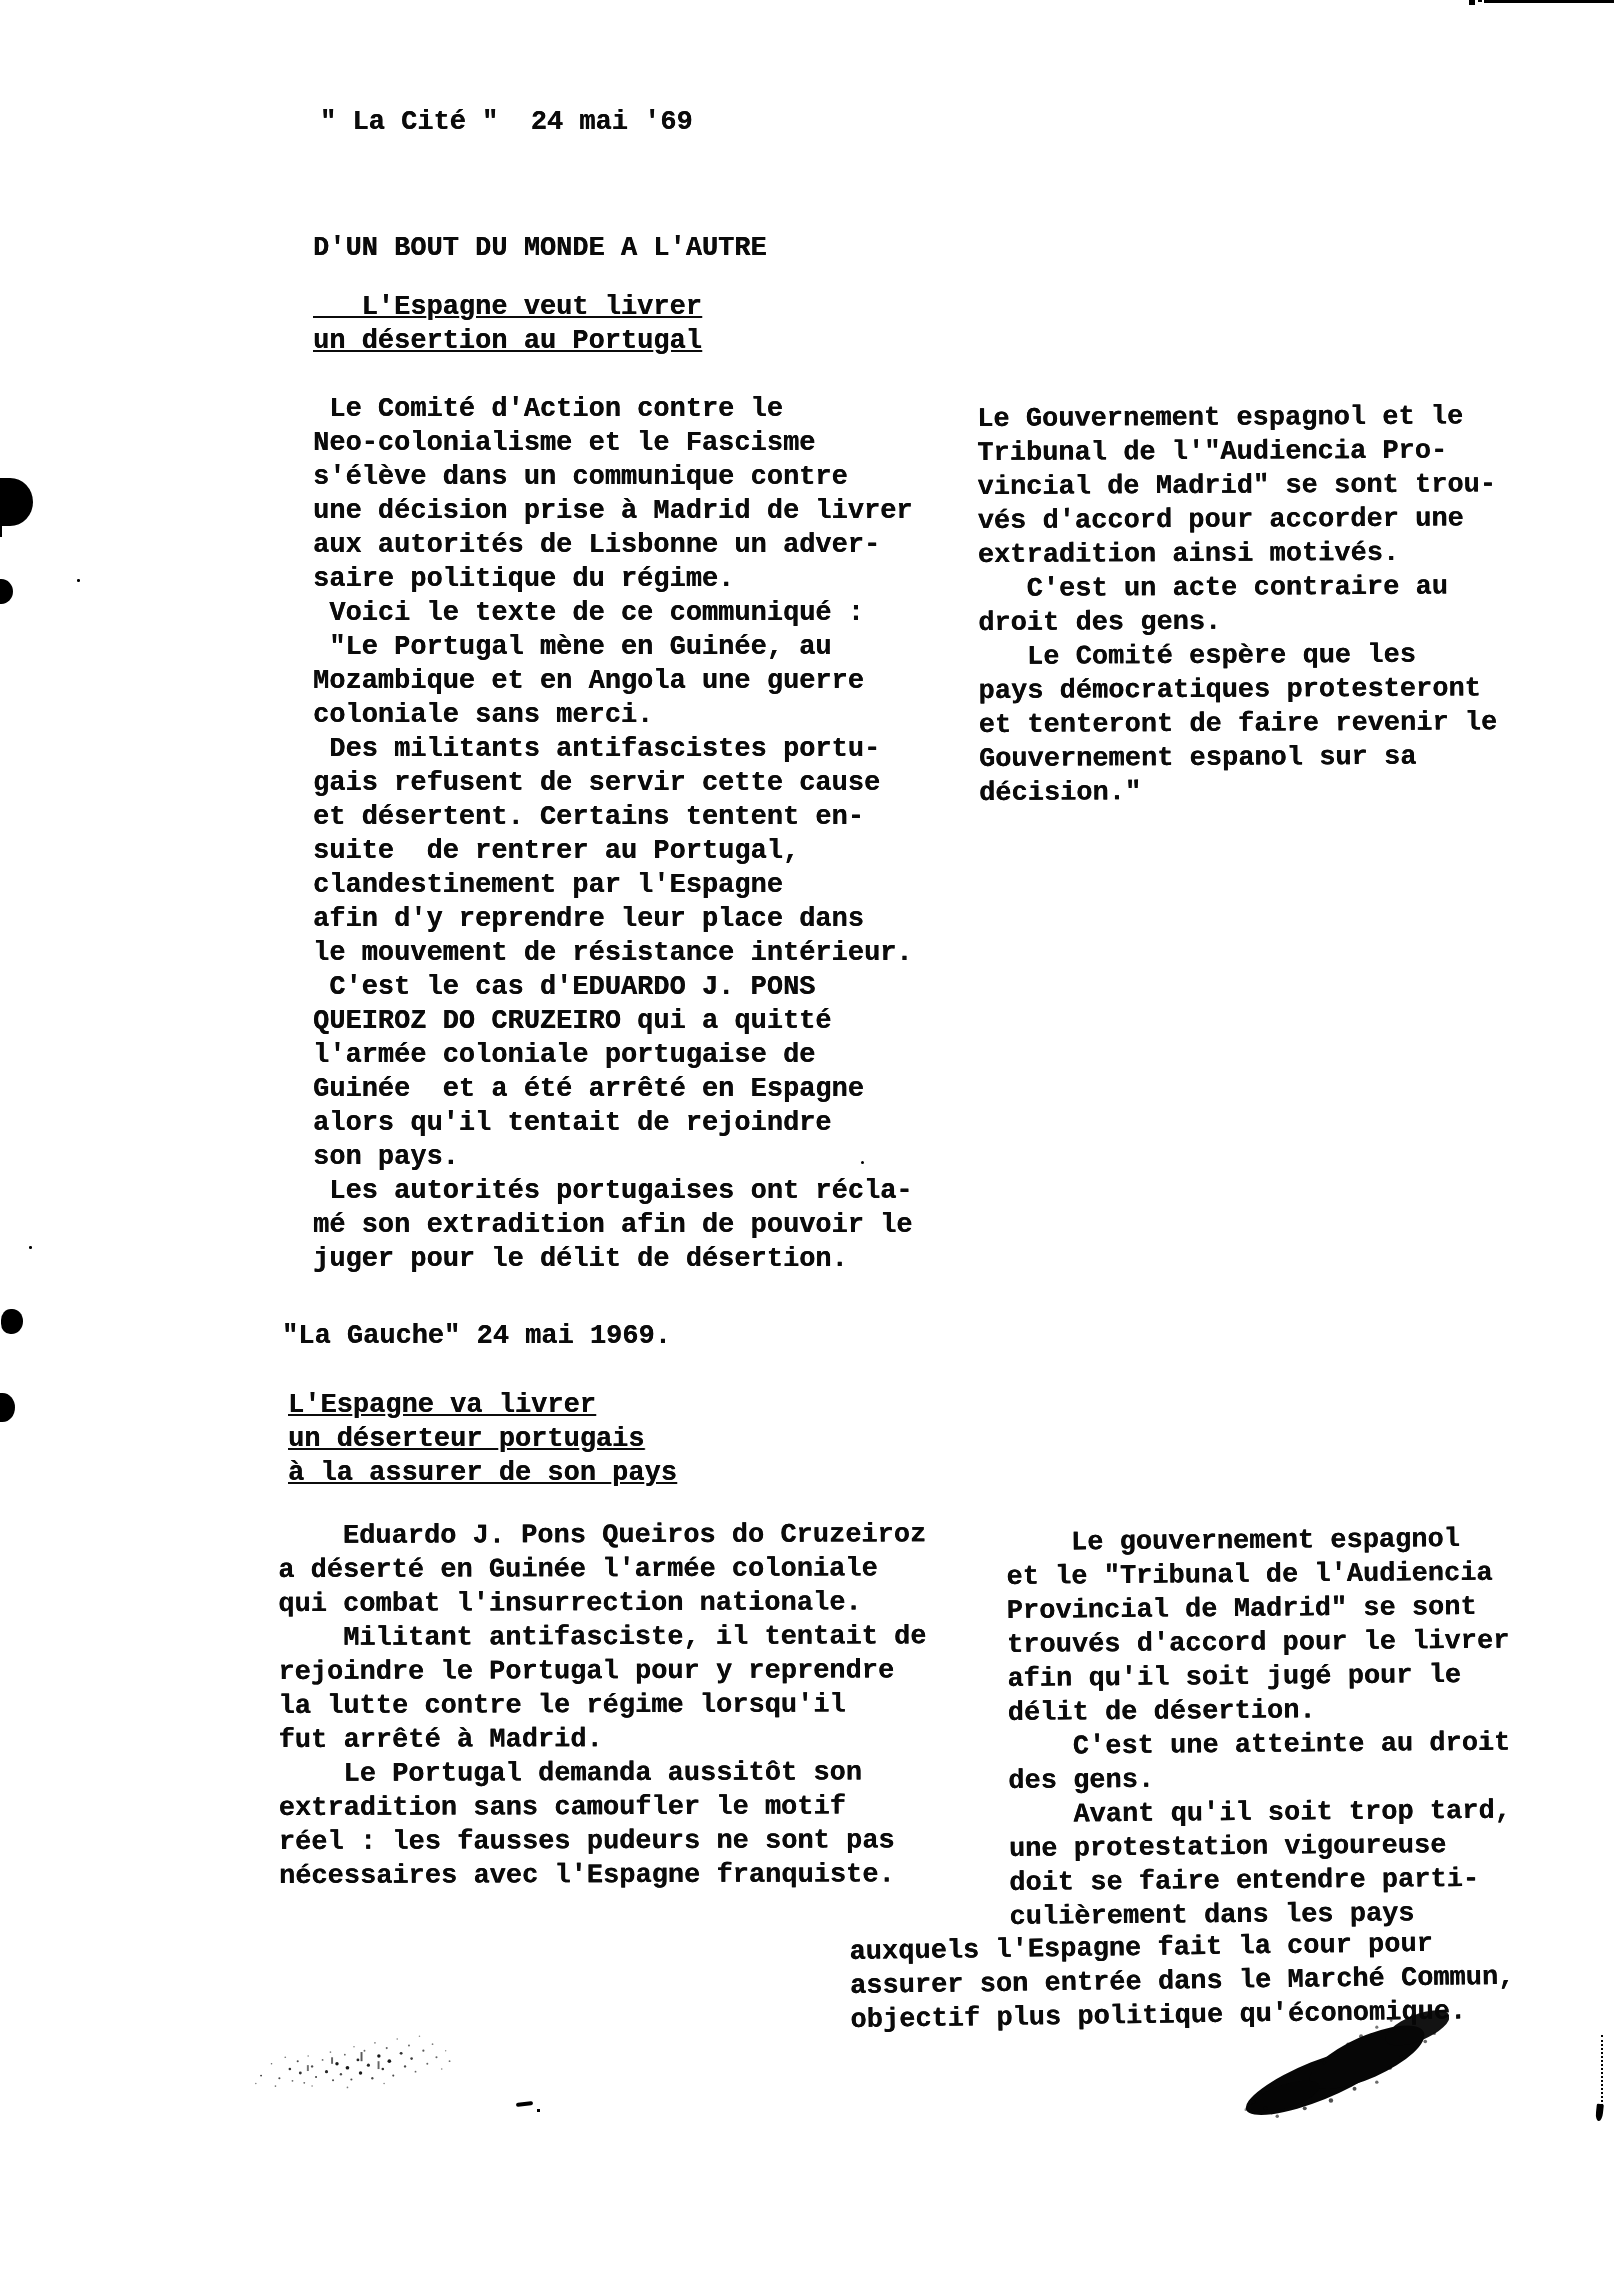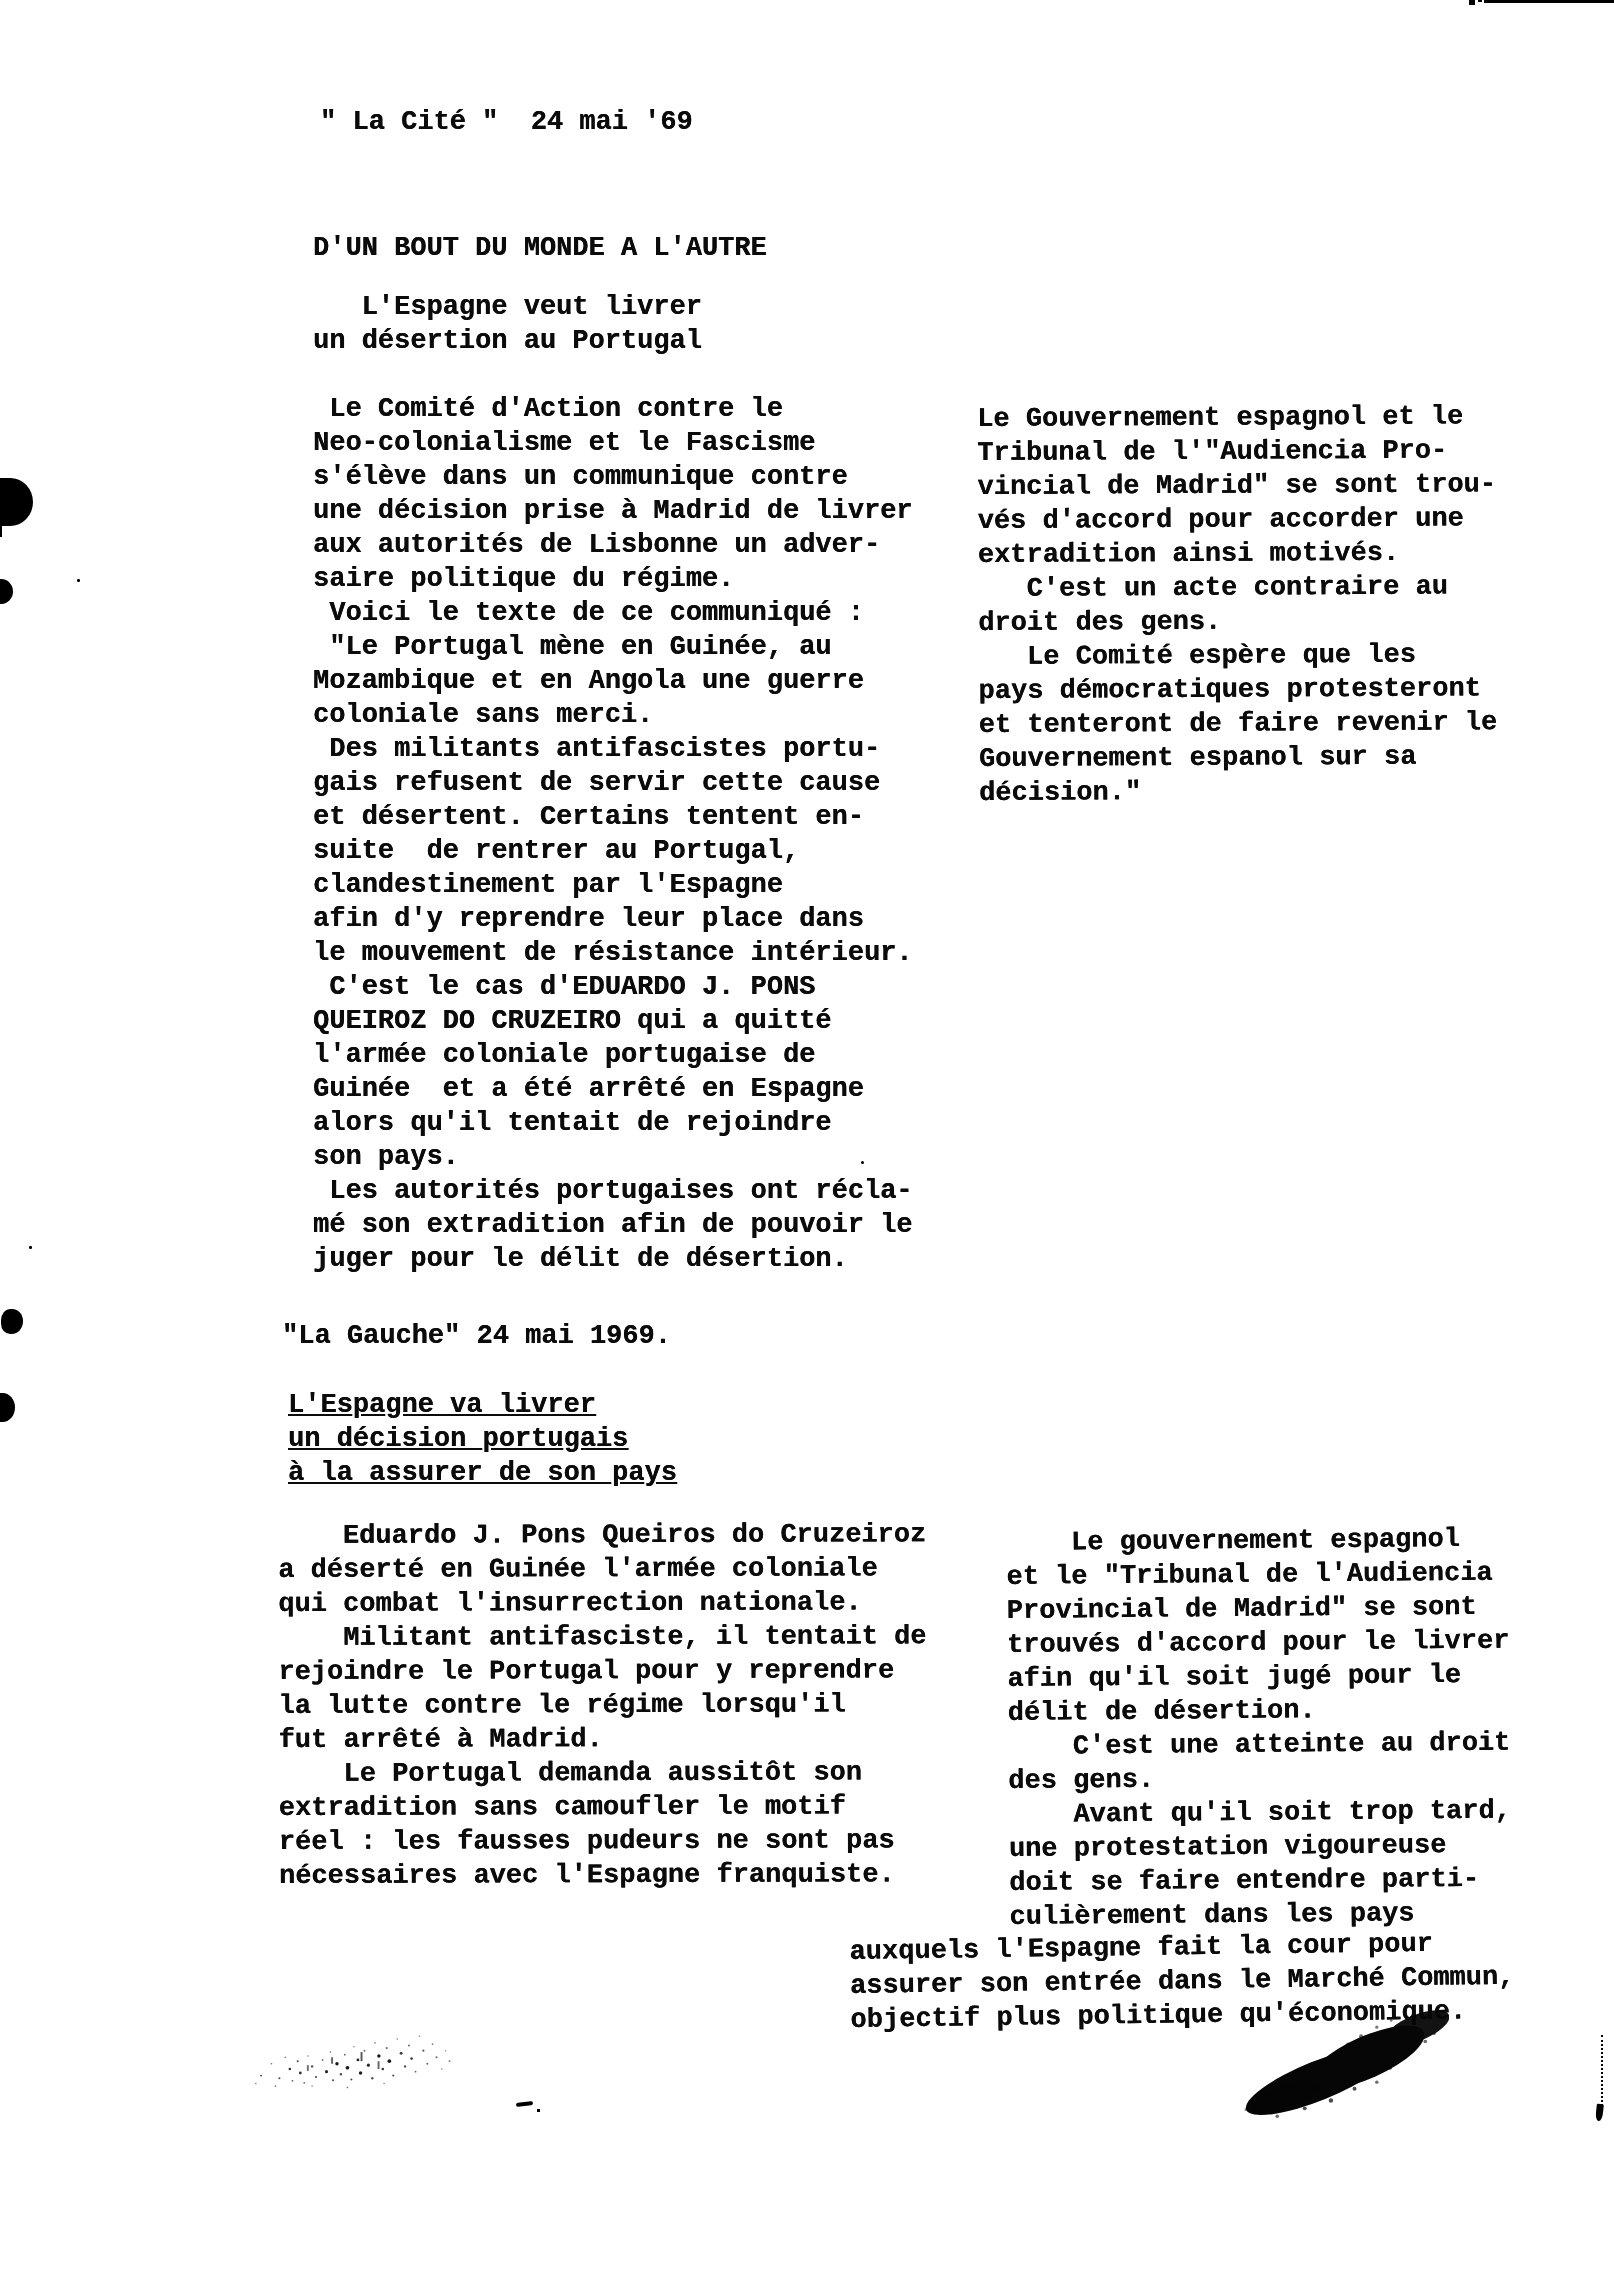--- a/index.html
+++ b/index.html
@@ -38,28 +38,28 @@
   <div class="artifact" style="left:77px;top:579px;width:2.6px;height:2.6px;border-radius:50%;"></div>
   <div class="artifact" style="left:29px;top:1246px;width:2.6px;height:2.6px;border-radius:50%;"></div>
   <div class="artifact" style="left:1.3px;top:1309px;width:22px;height:25px;border-radius:48% 52% 55% 45%;"></div>
   <div class="artifact" style="left:-6.6px;top:1393px;width:22px;height:29px;border-radius:0 62% 62% 0 / 0 55% 55% 0;"></div>
   <div class="artifact" style="left:861px;top:1161px;width:3.3px;height:3.3px;border-radius:50%;"></div>
 
   <div class="text" style="left:320px;top:105px;">" La Cité "  24 mai '69</div>
 
   <section>
     <div class="text" style="left:313px;top:231px;text-align:right;">D'UN BOUT DU MONDE A L'AUTRE</div>
-    <div class="text" style="left:313px;top:290px;"><div class="tline">   L'Espagne veut livrer</div><div class="tline">un désertion au Portugal</div></div>
+    <div class="text" style="left:313px;top:290px;text-decoration:underline;"><div class="tline">   L'Espagne veut livrer</div><div class="tline">un désertion au Portugal</div></div>
     <div class="text" style="left:313px;top:392px;"><div class="tline"> Le Comité d'Action contre le</div><div class="tline">Neo-colonialisme et le Fascisme</div><div class="tline">s'élève dans un communique contre</div><div class="tline">une décision prise à Madrid de livrer</div><div class="tline">aux autorités de Lisbonne un adver-</div><div class="tline">saire politique du régime.</div><div class="tline"> Voici le texte de ce communiqué :</div><div class="tline"> "Le Portugal mène en Guinée, au</div><div class="tline">Mozambique et en Angola une guerre</div><div class="tline">coloniale sans merci.</div><div class="tline"> Des militants antifascistes portu-</div><div class="tline">gais refusent de servir cette cause</div><div class="tline">et désertent. Certains tentent en-</div><div class="tline">suite  de rentrer au Portugal,</div><div class="tline">clandestinement par l'Espagne</div><div class="tline">afin d'y reprendre leur place dans</div><div class="tline">le mouvement de résistance intérieur.</div><div class="tline"> C'est le cas d'EDUARDO J. PONS</div><div class="tline">QUEIROZ DO CRUZEIRO qui a quitté</div><div class="tline">l'armée coloniale portugaise de</div><div class="tline">Guinée  et a été arrêté en Espagne</div><div class="tline">alors qu'il tentait de rejoindre</div><div class="tline">son pays.</div><div class="tline"> Les autorités portugaises ont récla-</div><div class="tline">mé son extradition afin de pouvoir le</div><div class="tline">juger pour le délit de désertion.</div></div>
     <div class="text" style="left:977px;top:402px;transform:rotate(-0.3deg);transform-origin:left top;"><div class="tline">Le Gouvernement espagnol et le</div><div class="tline">Tribunal de l'"Audiencia Pro-</div><div class="tline">vincial de Madrid" se sont trou-</div><div class="tline">vés d'accord pour accorder une</div><div class="tline">extradition ainsi motivés.</div><div class="tline">   C'est un acte contraire au</div><div class="tline">droit des gens.</div><div class="tline">   Le Comité espère que les</div><div class="tline">pays démocratiques protesteront</div><div class="tline">et tenteront de faire revenir le</div><div class="tline">Gouvernement espanol sur sa</div><div class="tline">décision."</div></div>
   </section>
 
   <section>
     <div class="text" style="left:282px;top:1319px;">"La Gauche" 24 mai 1969.</div>
-    <div class="text" style="left:288px;top:1388px;text-decoration:underline;"><div class="tline">L'Espagne va livrer</div><div class="tline">un décision portugais</div><div class="tline">à la assurer de son pays</div></div>
+    <div class="text" style="left:288px;top:1388px;text-decoration:underline;"><div class="tline">L'Espagne va livrer</div><div class="tline">un déserteur portugais</div><div class="tline">à la assurer de son pays</div></div>
     <div class="text" style="left:278px;top:1519px;transform:rotate(-0.15deg);transform-origin:left top;"><div class="tline">    Eduardo J. Pons Queiros do Cruzeiroz</div><div class="tline">a déserté en Guinée l'armée coloniale</div><div class="tline">qui combat l'insurrection nationale.</div><div class="tline">    Militant antifasciste, il tentait de</div><div class="tline">rejoindre le Portugal pour y reprendre</div><div class="tline">la lutte contre le régime lorsqu'il</div><div class="tline">fut arrêté à Madrid.</div><div class="tline">    Le Portugal demanda aussitôt son</div><div class="tline">extradition sans camoufler le motif</div><div class="tline">réel : les fausses pudeurs ne sont pas</div><div class="tline">nécessaires avec l'Espagne franquiste.</div></div>
     <div class="text" style="left:1006px;top:1526px;transform:rotate(-0.5deg);transform-origin:left top;"><div class="tline">    Le gouvernement espagnol</div><div class="tline">et le "Tribunal de l'Audiencia</div><div class="tline">Provincial de Madrid" se sont</div><div class="tline">trouvés d'accord pour le livrer</div><div class="tline">afin qu'il soit jugé pour le</div><div class="tline">délit de désertion.</div><div class="tline">    C'est une atteinte au droit</div><div class="tline">des gens.</div><div class="tline">    Avant qu'il soit trop tard,</div><div class="tline">une protestation vigoureuse</div><div class="tline">doit se faire entendre parti-</div><div class="tline">culièrement dans les pays</div></div>
     <div class="text" style="left:850px;top:1935px;transform:rotate(-0.8deg);transform-origin:left center;"><div class="tline">auxquels l'Espagne fait la cour pour</div><div class="tline">assurer son entrée dans le Marché Commun,</div><div class="tline">objectif plus politique qu'économique.</div></div>
   </section>
 
   <svg class="svg-artifact" style="left:249px;top:2018px;" width="210" height="72" viewBox="0 0 320 110">
     <g fill="#000">
       <circle cx="18" cy="88" r="1.4" opacity="0.8"></circle>
         <circle cx="34" cy="70" r="1.2" opacity="0.6"></circle>
       <circle cx="46" cy="92" r="1.6" opacity="0.7"></circle>

